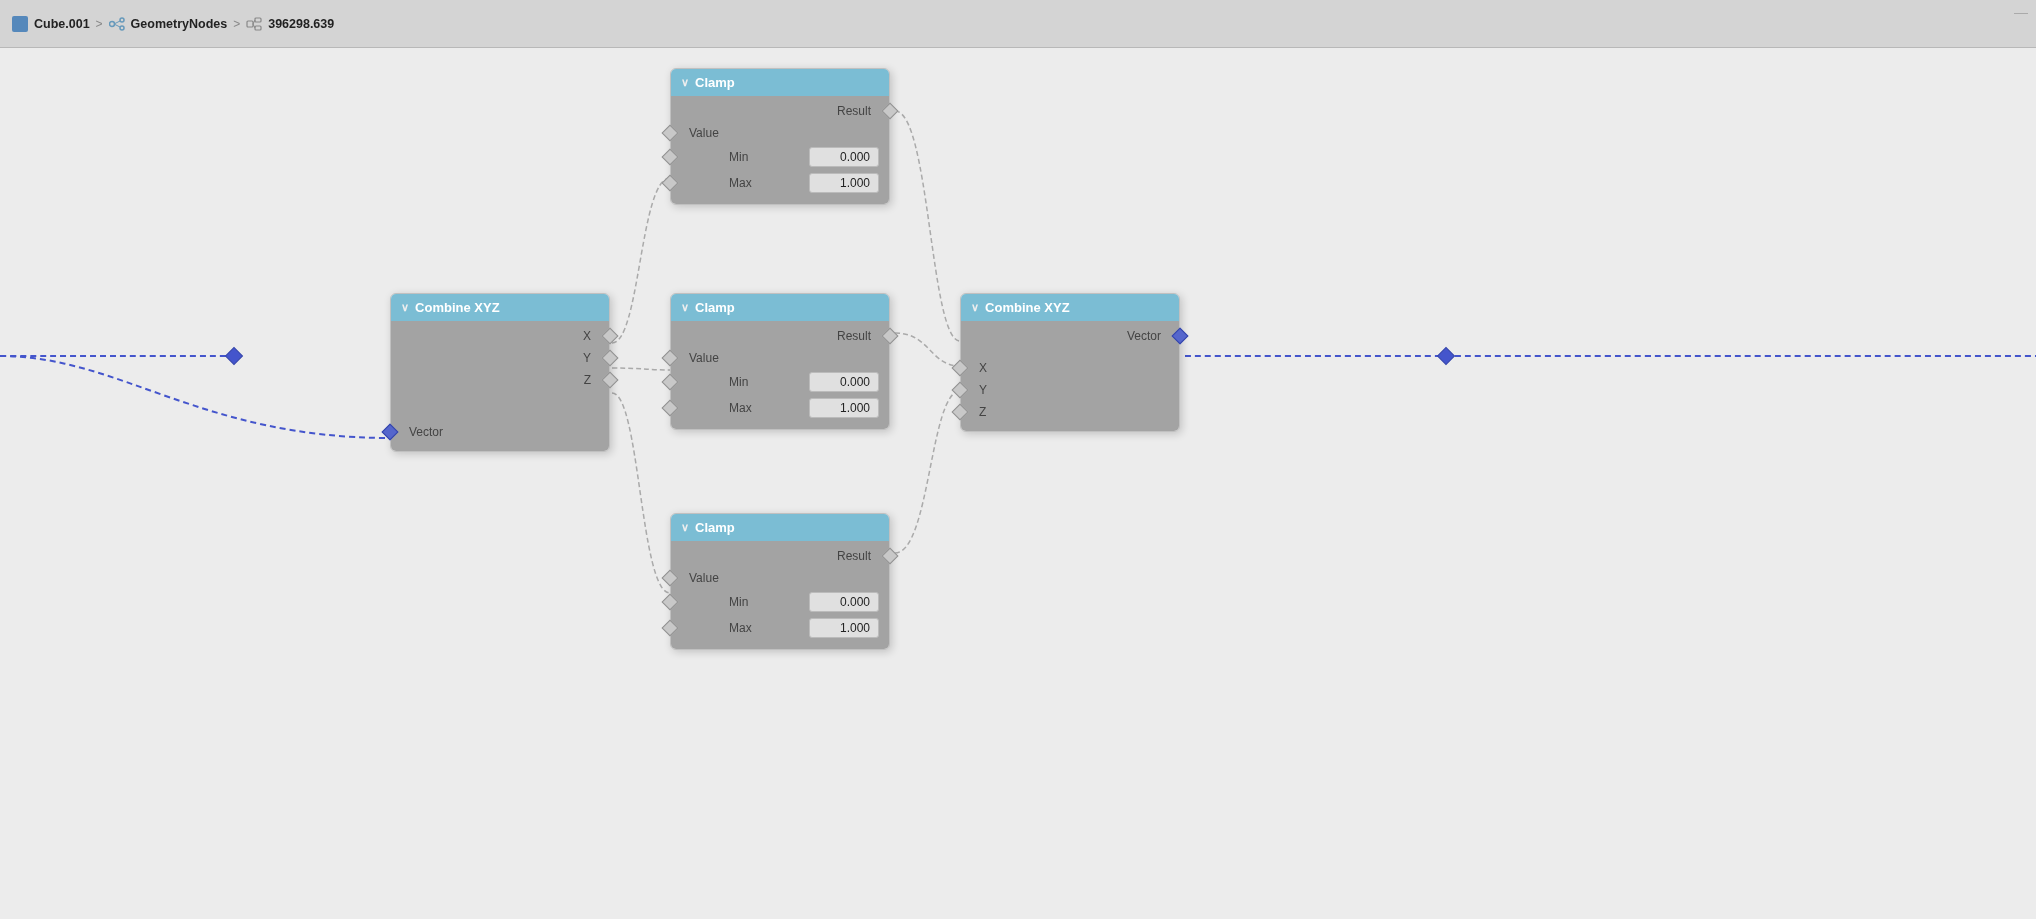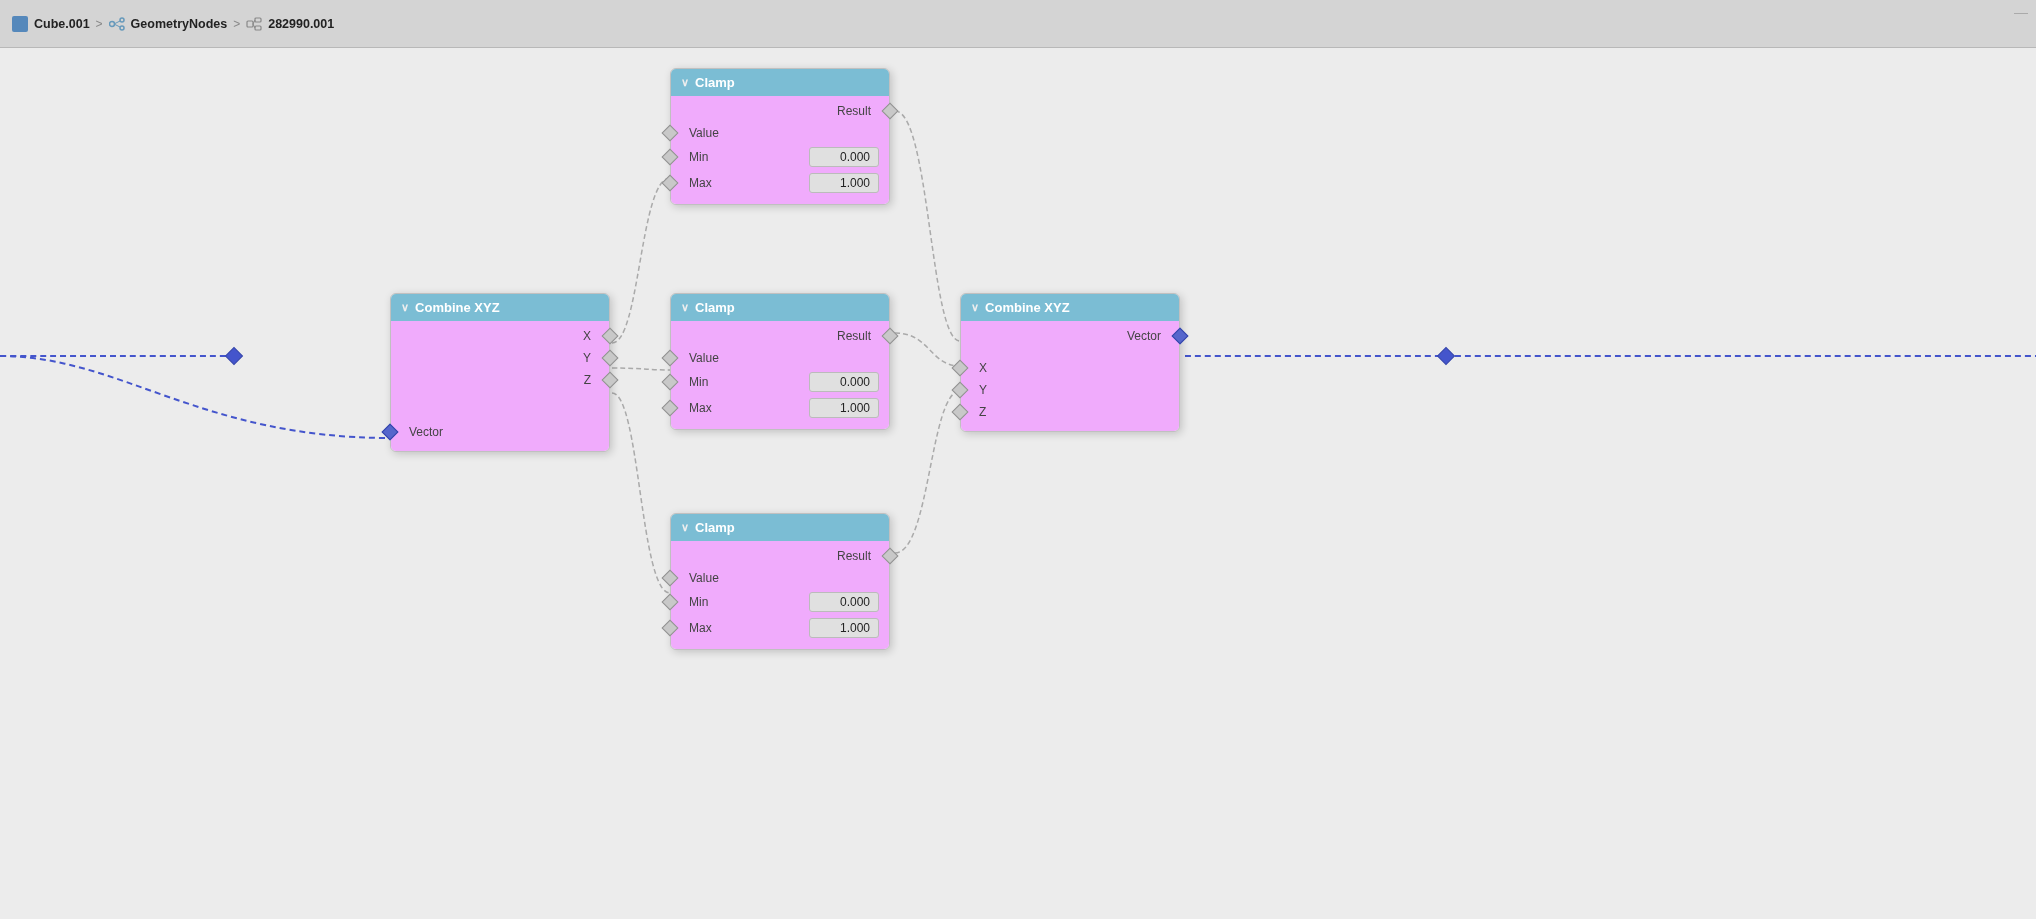--- a/index.html
+++ b/index.html
@@ -82,21 +82,21 @@
       font-weight: 600;
     }
 
     .node-header .chevron {
       font-size: 11px;
       color: #eee;
     }
 
     .node-body {
       padding: 4px 0 8px 0;
-      background: #f0abfc;
+      background: #a3a3a3;
       border-radius: 0 0 5px 5px;
     }
 
     .node-row {
       display: flex;
       align-items: center;
       justify-content: space-between;
       padding: 3px 10px 3px 10px;
       font-size: 12px;
       color: #333;
@@ -134,20 +134,21 @@
       padding: 2px 8px;
       font-size: 12px;
       color: #222;
       min-width: 70px;
       text-align: right;
     }
 
     .field-label {
       color: #444;
       font-size: 12px;
+      margin-left: 40px;
     }
 
     
     .connections-svg {
       position: absolute;
       top: 0;
       left: 0;
       width: 100%;
       height: 100%;
       pointer-events: none;
@@ -188,21 +189,21 @@
   <span class="breadcrumb-text">GeometryNodes</span>
   <span class="breadcrumb-sep">&gt;</span>
 
   <svg width="16" height="16" viewBox="0 0 16 16">
     <rect x="1" y="5" width="6" height="6" rx="1" fill="none" stroke="#888" stroke-width="1.2"></rect>
     <rect x="9" y="2" width="6" height="4" rx="1" fill="none" stroke="#888" stroke-width="1.2"></rect>
     <rect x="9" y="10" width="6" height="4" rx="1" fill="none" stroke="#888" stroke-width="1.2"></rect>
     <line x1="7" y1="8" x2="9" y2="4" stroke="#888" stroke-width="1"></line>
     <line x1="7" y1="8" x2="9" y2="12" stroke="#888" stroke-width="1"></line>
   </svg>
-  <span class="breadcrumb-text">282990.001</span>
+  <span class="breadcrumb-text">396298.639</span>
 
   <div class="minimize-btn" style="margin-left:auto;">—</div>
 </div>
 
 <div class="canvas">
 
   <svg class="connections-svg">
 
     <path d="M 0,308 C 80,308 150,308 235,308" stroke="#4455cc" stroke-width="2" stroke-dasharray="6,4" fill="none"></path>
 

